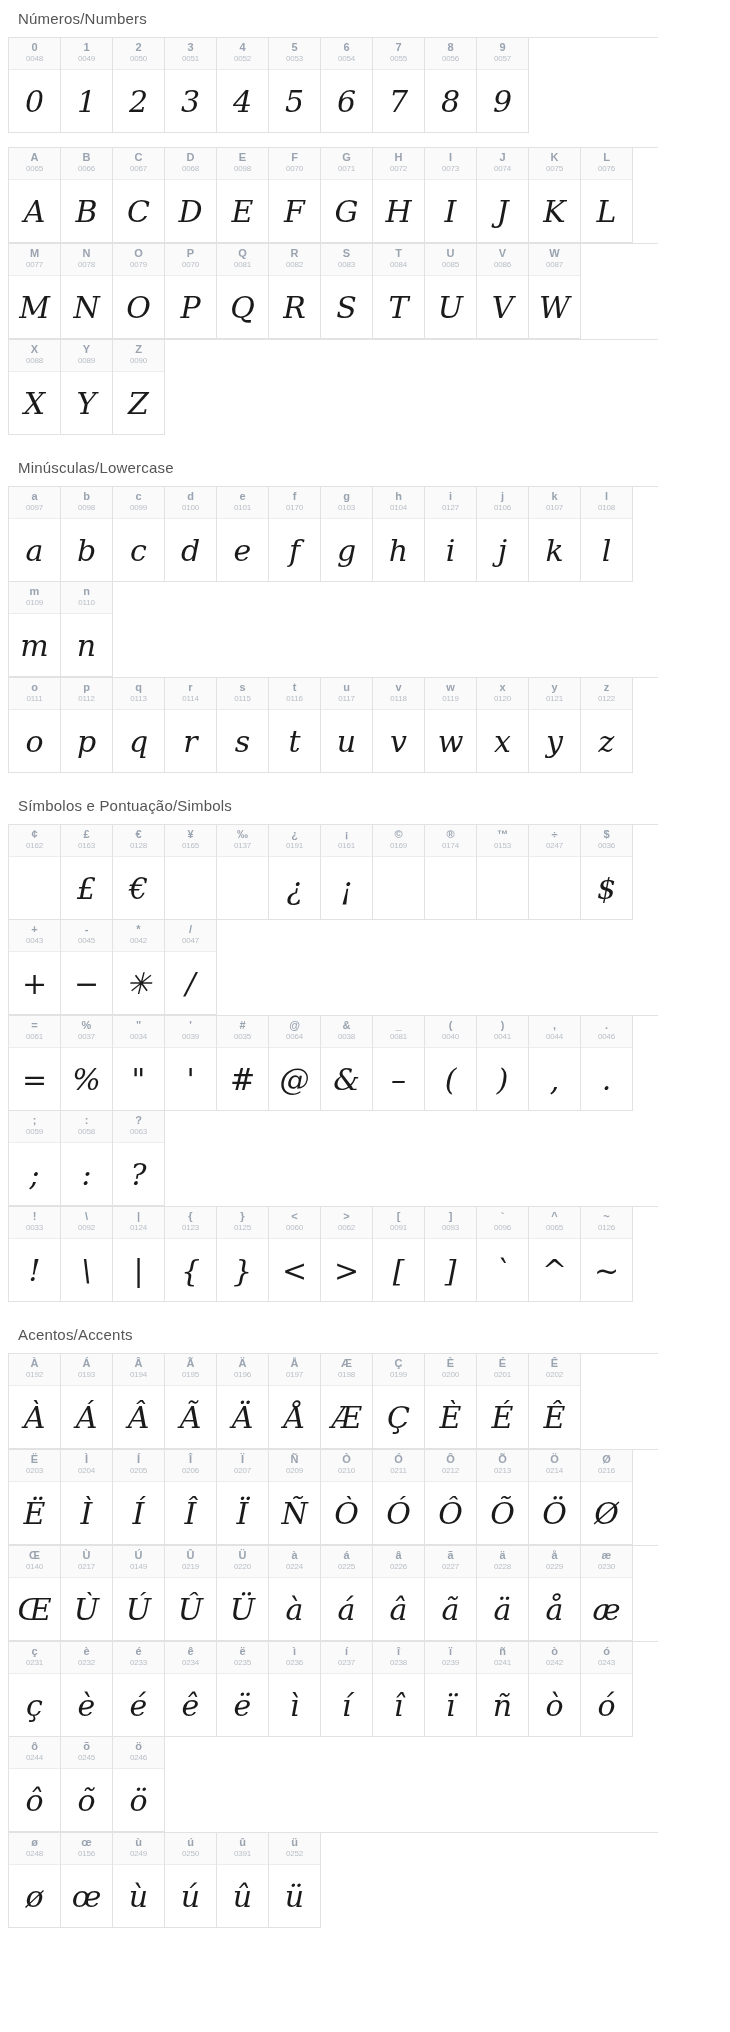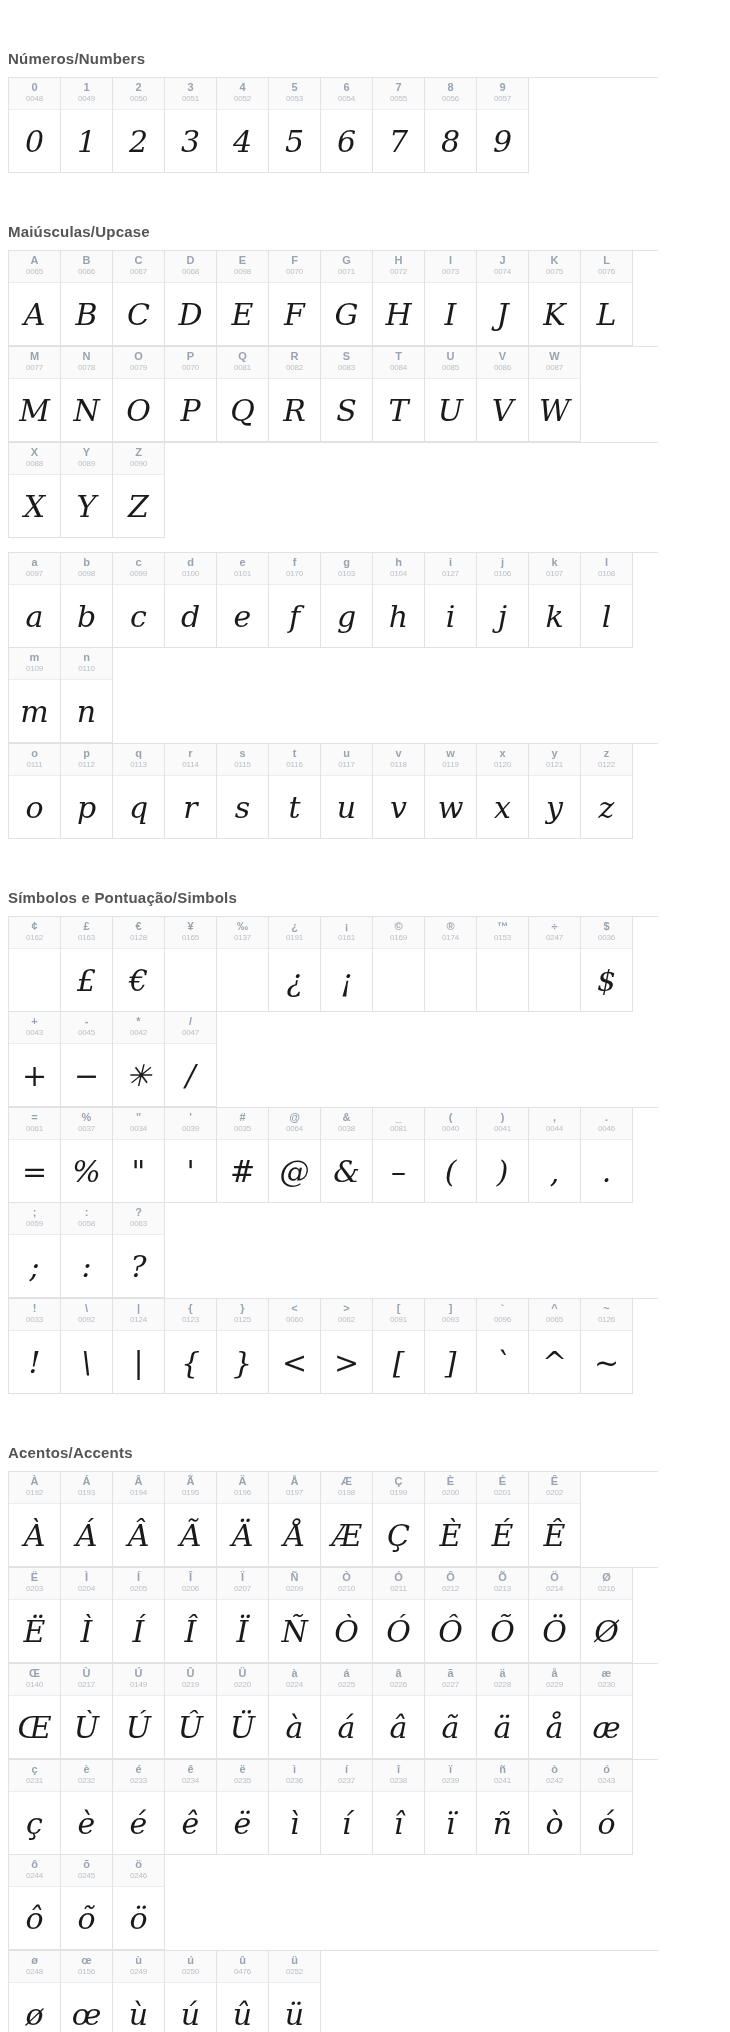--- a/index.html
+++ b/index.html
@@ -16,24 +16,23 @@
     width: 730px;
     box-sizing: border-box;
     padding: 0 0 30px 0;
   }
   .section {
     margin: 0 0 14px 0;
   }
   .section-title {
     font-size: 15px;
     color: #555555;
-    font-weight: bold;
-    padding: 10px 0 10px 8px;
+    font-weight: normal;
+    padding: 10px 0 10px 18px;
     letter-spacing: 0.2px;
-    margin-top: 40px;
   }
   .grid {
     display: flex;
     flex-wrap: wrap;
     width: 650px;
     margin-left: 8px;
     border-left: 1px solid #e2e2e2;
     border-top: 1px solid #e2e2e2;
     box-sizing: border-box;
   }
@@ -153,21 +152,20 @@
         <div class="cell">
           <div class="head">
             <span class="ch-label">9</span>
             <span class="code">0057</span>
           </div>
           <div class="glyph">9</div>
         </div>
       </div>
     </div>
     <div class="section">
-      <div class="section-title">Maiúsculas/Upcase</div>
       <div class="grid">
         <div class="cell">
           <div class="head">
             <span class="ch-label">A</span>
             <span class="code">0065</span>
           </div>
           <div class="glyph">A</div>
         </div>
         <div class="cell">
           <div class="head">
@@ -344,20 +342,21 @@
         <div class="cell">
           <div class="head">
             <span class="ch-label">Z</span>
             <span class="code">0090</span>
           </div>
           <div class="glyph">Z</div>
         </div>
       </div>
     </div>
     <div class="section">
+      <div class="section-title">Minúsculas/Lowercase</div>
       <div class="grid">
         <div class="cell">
           <div class="head">
             <span class="ch-label">a</span>
             <span class="code">0097</span>
           </div>
           <div class="glyph">a</div>
         </div>
         <div class="cell">
           <div class="head">
@@ -1233,21 +1232,21 @@
         <div class="cell">
           <div class="head">
             <span class="ch-label">ú</span>
             <span class="code">0250</span>
           </div>
           <div class="glyph">ú</div>
         </div>
         <div class="cell">
           <div class="head">
             <span class="ch-label">û</span>
-            <span class="code">0476</span>
+            <span class="code">0391</span>
           </div>
           <div class="glyph">û</div>
         </div>
         <div class="cell">
           <div class="head">
             <span class="ch-label">ü</span>
             <span class="code">0252</span>
           </div>
           <div class="glyph">ü</div>
         </div>

